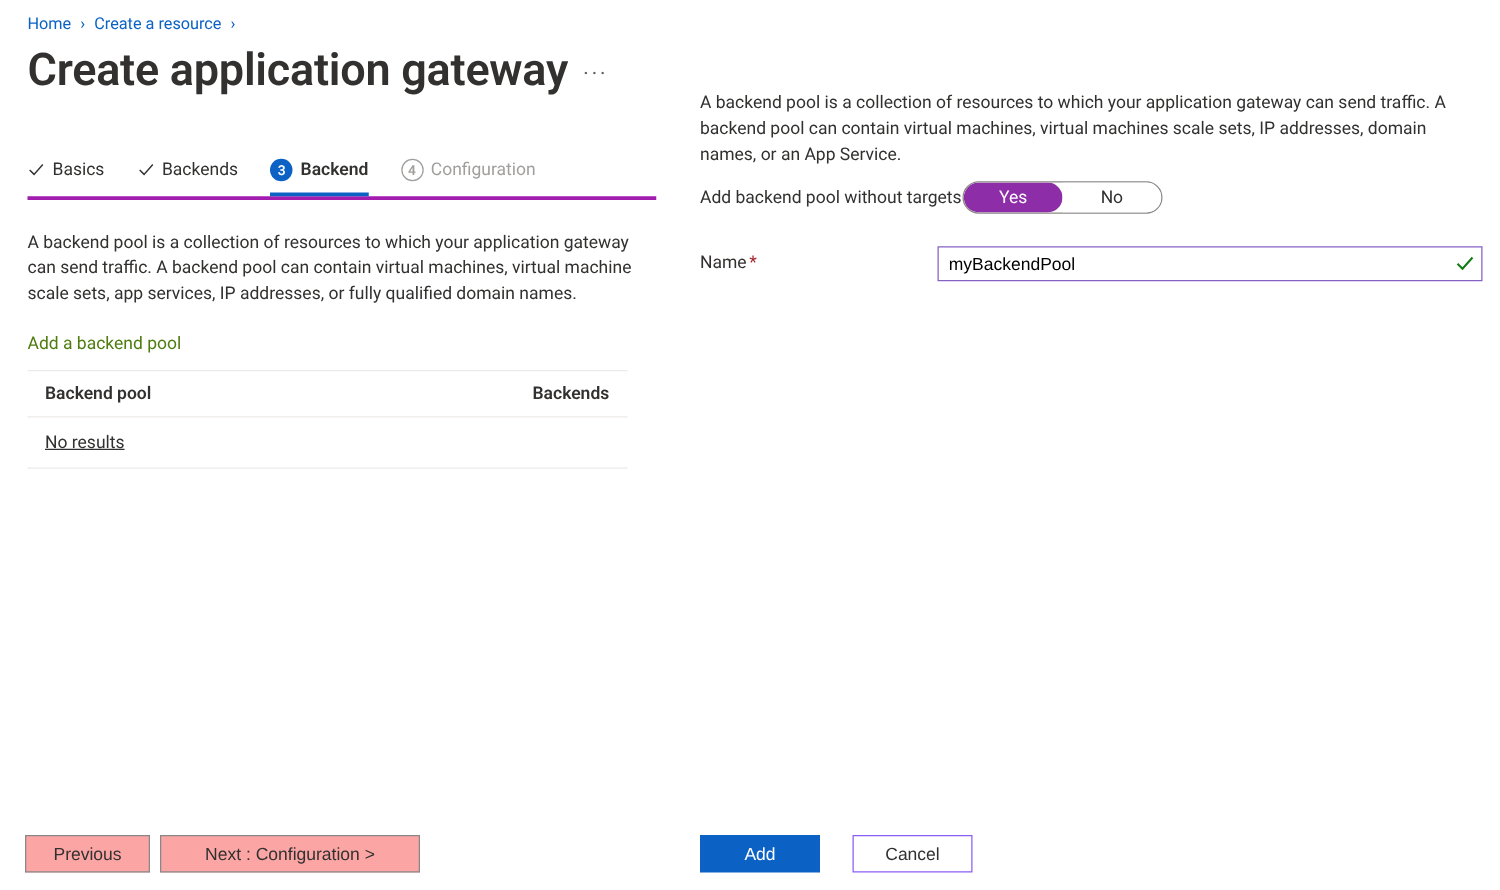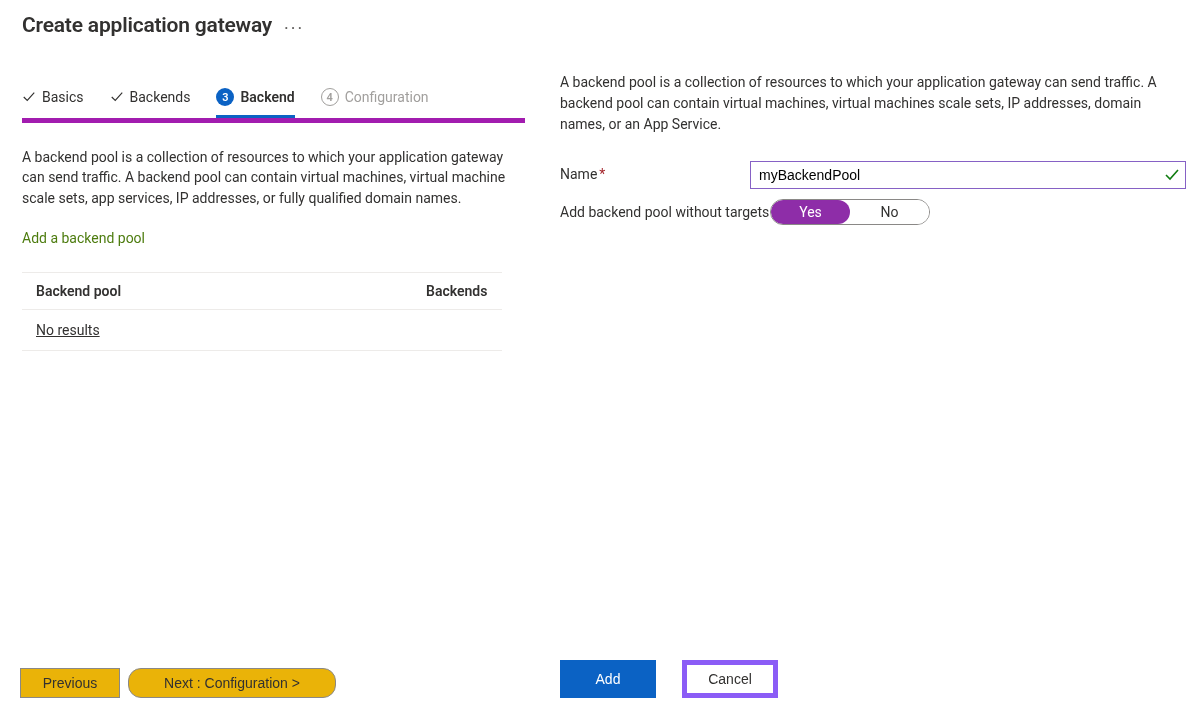--- a/index.html
+++ b/index.html
@@ -28,39 +28,39 @@
     }
     .breadcrumb a {
       color: #0b62c4;
       text-decoration: none;
       cursor: pointer;
     }
     .breadcrumb .sep { color: #0b62c4; margin: 0 4px; }
 
     .page-title-row { display: flex; align-items: center; gap: 12px; }
     .page-title {
-      font-size: 21px;
+      font-size: 36px;
       font-weight: 600;
       color: #323130;
       letter-spacing: -0.2px;
     }
     .title-more {
       color: #605e5c;
       font-size: 18px;
       line-height: 1;
       cursor: pointer;
       padding-top: 8px;
       letter-spacing: 2px;
     }
 
     .wizard-tabs {
       display: flex;
       gap: 26px;
       margin-top: 50px;
-      border-bottom: 5px solid #a21caf;
+      border-bottom: 3px solid #a21caf;
     }
     .wizard-tab {
       display: flex;
       align-items: center;
       gap: 6px;
       padding-bottom: 12px;
       cursor: pointer;
       color: #323130;
     }
     .wizard-tab.active {
@@ -88,21 +88,21 @@
     .add-link {
       display: inline-block;
       margin-top: 22px;
       color: #4d7c0f;
       cursor: pointer;
       font-size: 14px;
     }
 
     table.backend-table {
       width: 480px;
-      margin-top: 26px;
+      margin-top: 13px;
       border-collapse: collapse;
     }
     table.backend-table th {
       text-align: left;
       font-weight: 600;
       font-size: 14px;
       padding: 10px 14px;
       border-top: 1px solid #edebe9;
       border-bottom: 1px solid #edebe9;
     }
@@ -114,29 +114,29 @@
       border-bottom: 1px solid #edebe9;
       text-decoration: underline;
     }
 
     .bottom-bar-left {
       position: absolute;
       left: 20px; bottom: 14px;
       display: flex; gap: 8px;
     }
     .btn-outline {
-      background: #eab308;
+      background: #fca5a5;
       border: 1px solid #8a8886;
       color: #323130;
       padding: 6px 20px;
       font-size: 14px;
       cursor: pointer;
       min-width: 100px;
     }
-    .btn-outline.wide { width: 208px; border-radius: 13px; }
+    .btn-outline.wide { width: 208px; }
 
     
     .side-panel {
       position: absolute;
       right: 0; top: 0;
       width: 660px;
       height: 100%;
       background: #fff;
       padding: 14px 14px 0 20px;
     }
@@ -227,33 +227,39 @@
       background: #0b62c4;
       color: #fff;
       border: none;
       padding: 6px 0;
       width: 96px;
       font-size: 14px;
       cursor: pointer;
     }
     .btn-secondary {
       background: #fff;
-      border: 5px solid #8b5cf6;
+      border: 1px solid #8b5cf6;
       color: #323130;
       padding: 6px 0;
       width: 96px;
       font-size: 14px;
       cursor: pointer;
     }
   </style>
 </head>
 <body>
 
 <div class="main-pane">
 
+  <div class="breadcrumb">
+    <a>Home</a>
+    <span class="sep">›</span>
+    <a>Create a resource</a>
+    <span class="sep">›</span>
+  </div>
 
   <div class="page-title-row">
     <h1 class="page-title">Create application gateway</h1>
     <span class="title-more">···</span>
   </div>
 
   <div class="wizard-tabs">
     <div class="wizard-tab">
       <svg class="tab-check" viewBox="0 0 16 16">
           <path d="M2 8 L6 12 L14 3" stroke="#323130" stroke-width="1.3" fill="none"></path>
@@ -297,41 +303,41 @@
   <div class="bottom-bar-left">
     <button class="btn-outline">Previous</button>
     <button class="btn-outline wide">Next : Configuration  &gt;</button>
   </div>
 </div>
 
 <div class="side-panel">
 
   <div class="panel-desc">A backend pool is a collection of resources to which your application gateway can send traffic. A backend pool can contain virtual machines, virtual machines scale sets, IP addresses, domain names, or an App Service.</div>
 
+  <div class="form-row" style="margin-top:10px">
+    <div class="form-label">Add backend pool without targets</div>
+    <div class="form-control">
+      <div class="toggle-wrap">
+        <div class="toggle-opt selected">Yes</div>
+        <div class="toggle-opt">No</div>
+      </div>
+    </div>
+  </div>
+
   <div class="form-row">
     <div class="form-label">
       <span>Name</span><span class="req">*</span>
     </div>
     <div class="form-control">
       <div class="text-input-wrap">
         <input class="text-input" type="text" value="myBackendPool" style="">
         <svg class="valid-check" viewBox="0 0 16 16">
             <path d="M2 8 L6 12 L14 3" stroke="#107c10" stroke-width="1.6" fill="none"></path>
           </svg>
       </div>
     </div>
   </div>
 
-  <div class="form-row" style="margin-top:10px">
-    <div class="form-label">Add backend pool without targets</div>
-    <div class="form-control">
-      <div class="toggle-wrap">
-        <div class="toggle-opt selected">Yes</div>
-        <div class="toggle-opt">No</div>
-      </div>
-    </div>
-  </div>
-
   <div class="bottom-bar-right">
     <button class="btn-primary">Add</button>
     <button class="btn-secondary">Cancel</button>
   </div>
 </div>
 
 </body></html>

